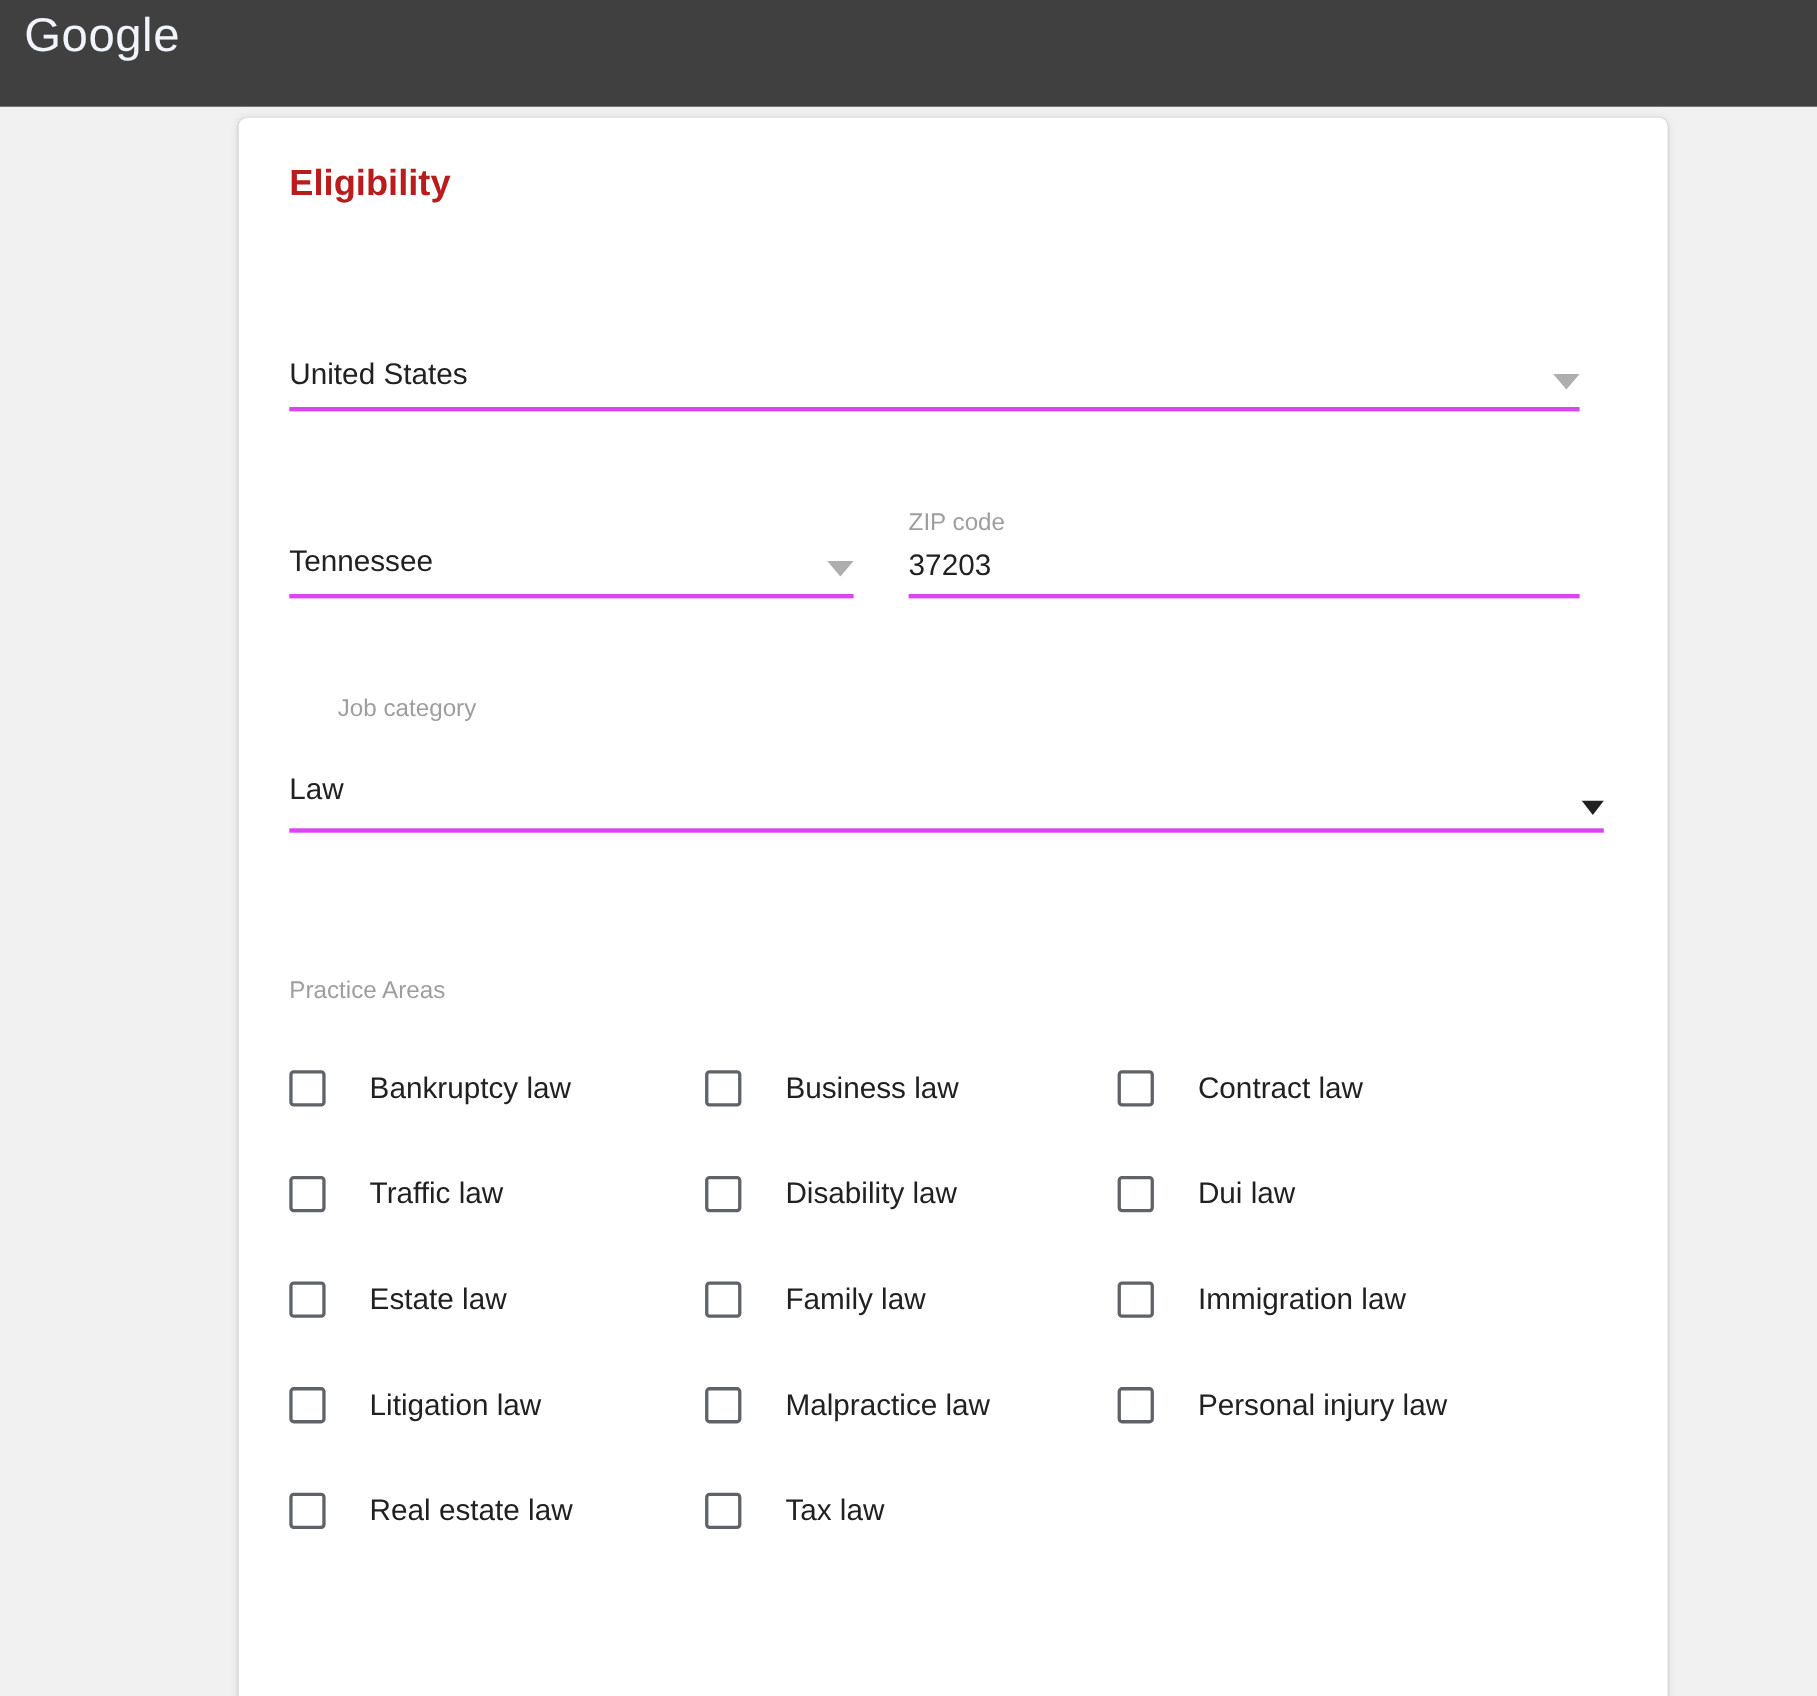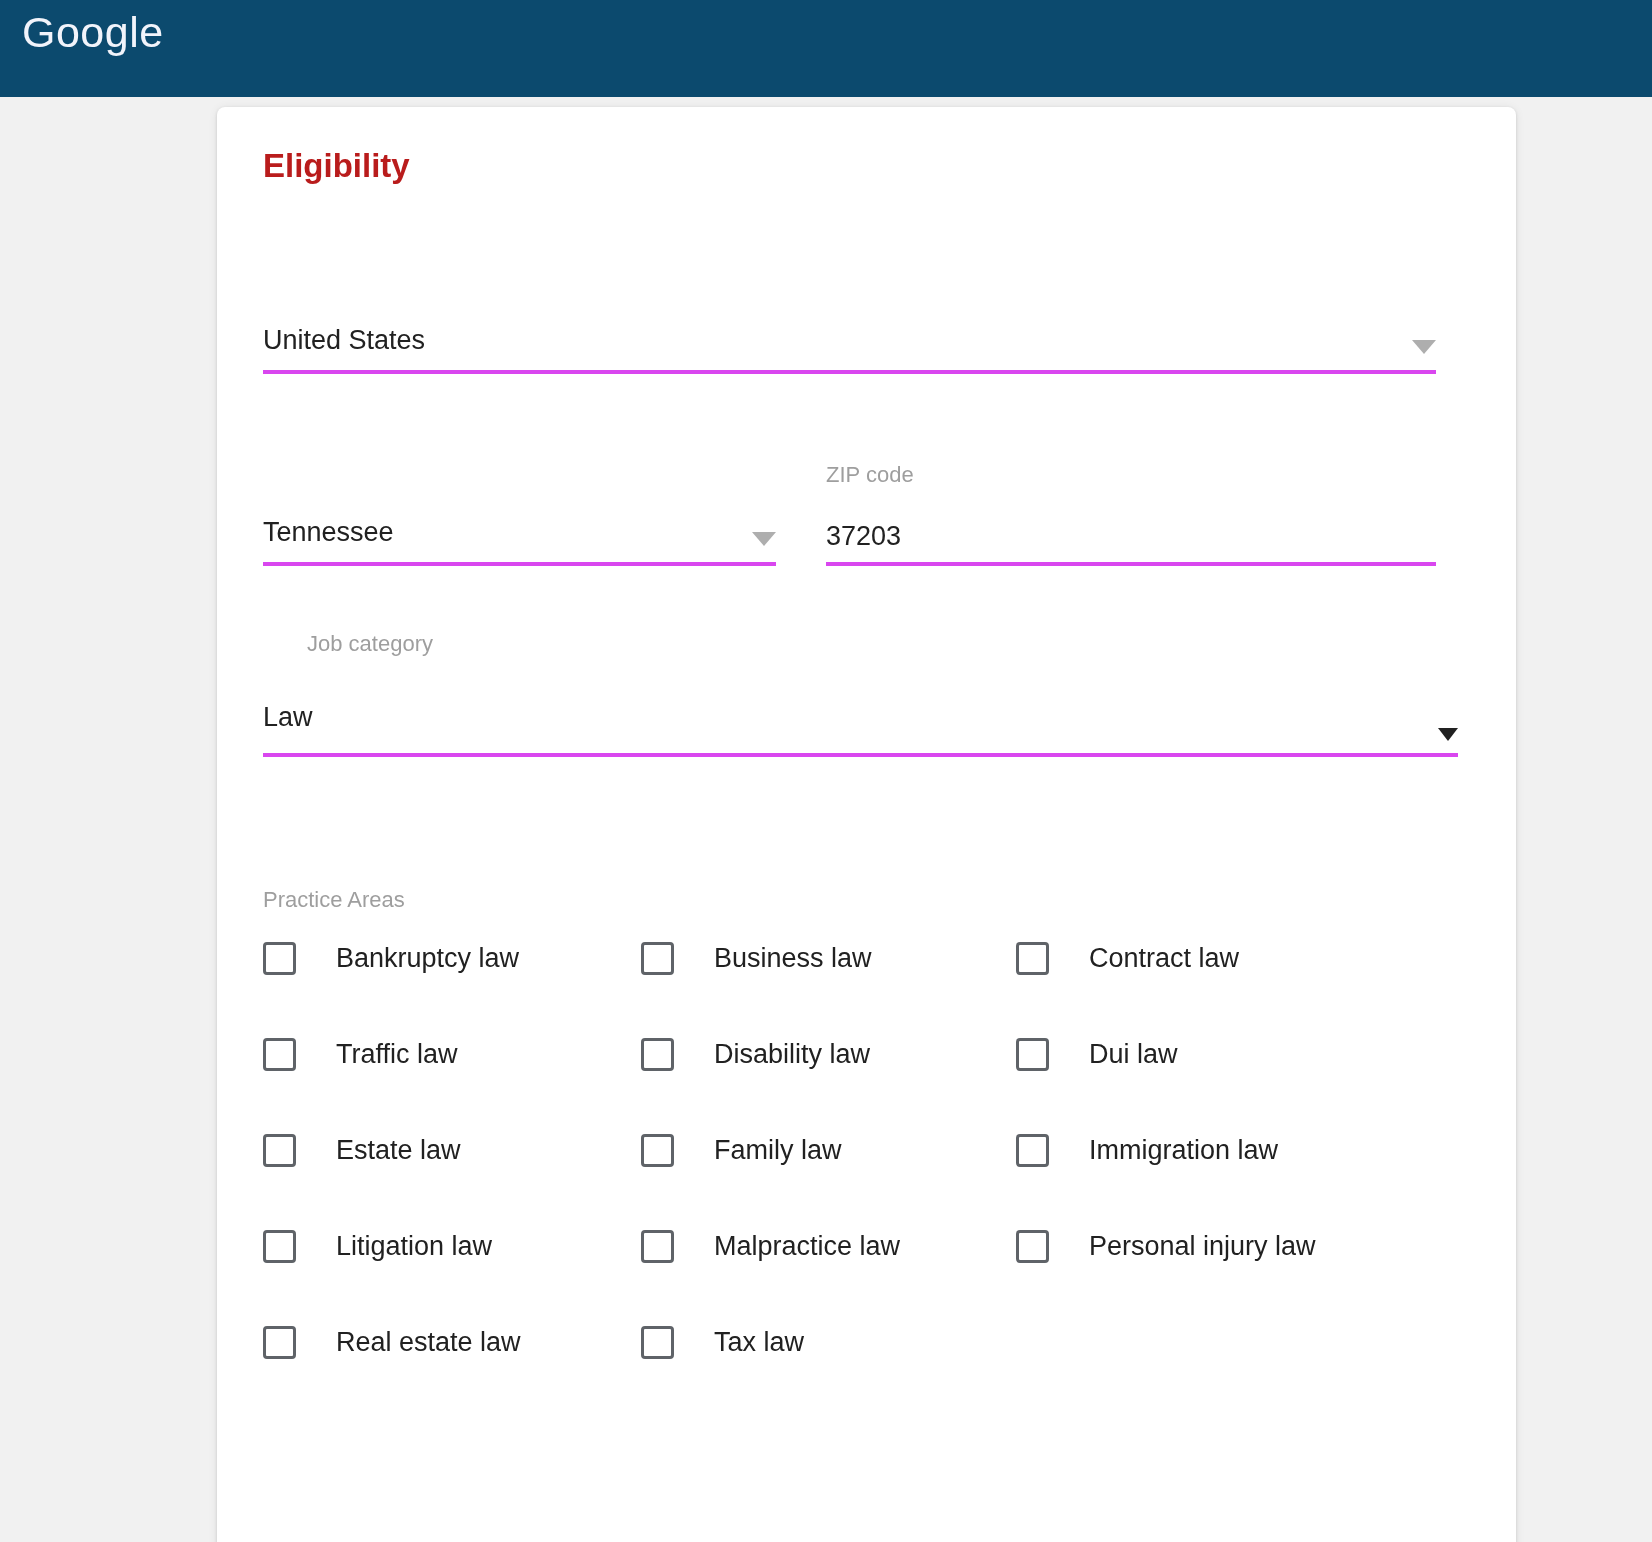--- a/index.html
+++ b/index.html
@@ -4,21 +4,21 @@
 <style>
   html, body { margin: 0; padding: 0; }
   body {
     width: 1652px; height: 1542px; overflow: hidden;
     background: #f1f1f1;
     font-family: "Liberation Sans", sans-serif;
     position: relative;
   }
 
   
-  .header { position: absolute; top: 0; left: 0; width: 100%; height: 97px; background: #0c4a6e; }
+  .header { position: absolute; top: 0; left: 0; width: 100%; height: 97px; background: #404040; }
   .logo {
     position: absolute; left: 22px; top: 6px;
     font-size: 43px; line-height: 52px; color: #f2f4fb;
     letter-spacing: 0.5px; font-weight: 400; cursor: pointer;
   }
 
   
   .card {
     position: absolute; left: 217px; top: 107px; width: 1299px; height: 1520px;
     background: #ffffff; border-radius: 8px;
@@ -34,21 +34,21 @@
   .field .value {
     display: block; font-size: 27px; line-height: 34px;
     color: #212121; white-space: nowrap;
   }
 
   .f-country { position: absolute; left: 46px; right: 80px; top: 216px; padding-bottom: 13px; cursor: pointer; }
 
   .row2 { position: absolute; left: 46px; right: 80px; top: 354px; display: flex; align-items: flex-end; }
   .f-state { width: 513px; margin-right: 50px; padding-bottom: 13px; cursor: pointer; }
   .f-zip { flex: 1; padding-bottom: 9px; }
-  .f-zip .flabel { margin-bottom: 30px; }
+  .f-zip .flabel { margin-bottom: 8px; }
   .zip-input {
     border: none; outline: none; padding: 0; margin: 0; width: 100%;
     background: transparent; font-family: inherit;
     font-size: 27px; line-height: 34px; height: 34px; color: #212121;
   }
 
   .flabel { display: block; font-size: 22px; line-height: 28px; color: #9e9e9e; }
   .job-label { position: absolute; left: 46px; top: 523px; margin-left: 44px; }
   .f-job { position: absolute; left: 46px; right: 58px; top: 593px; padding-bottom: 19px; cursor: pointer; }
 
@@ -58,21 +58,21 @@
     border-top: 14px solid #aeaeae;
   }
   .f-country .arrow, .f-state .arrow { bottom: 16px; }
   .f-job .arrow {
     border-left-width: 10px; border-right-width: 10px;
     border-top-width: 13px; border-top-color: #212121; bottom: 12px;
   }
 
   .pa-label { position: absolute; left: 46px; top: 779px; }
   .pa-grid {
-    position: absolute; left: 46px; right: 56px; top: 803px;
+    position: absolute; left: 46px; right: 56px; top: 834px;
     display: grid; grid-template-columns: 378px 375px 1fr;
     grid-auto-rows: 96px; align-items: center;
   }
   .pa-item { display: flex; align-items: center; cursor: pointer; }
   .checkbox {
     width: 27px; height: 27px; flex: none; margin-right: 40px;
     border: 3px solid #5f6368; border-radius: 4px; background: #fff;
   }
   .pa-text { font-size: 27px; color: #212121; white-space: nowrap; }
 </style>

